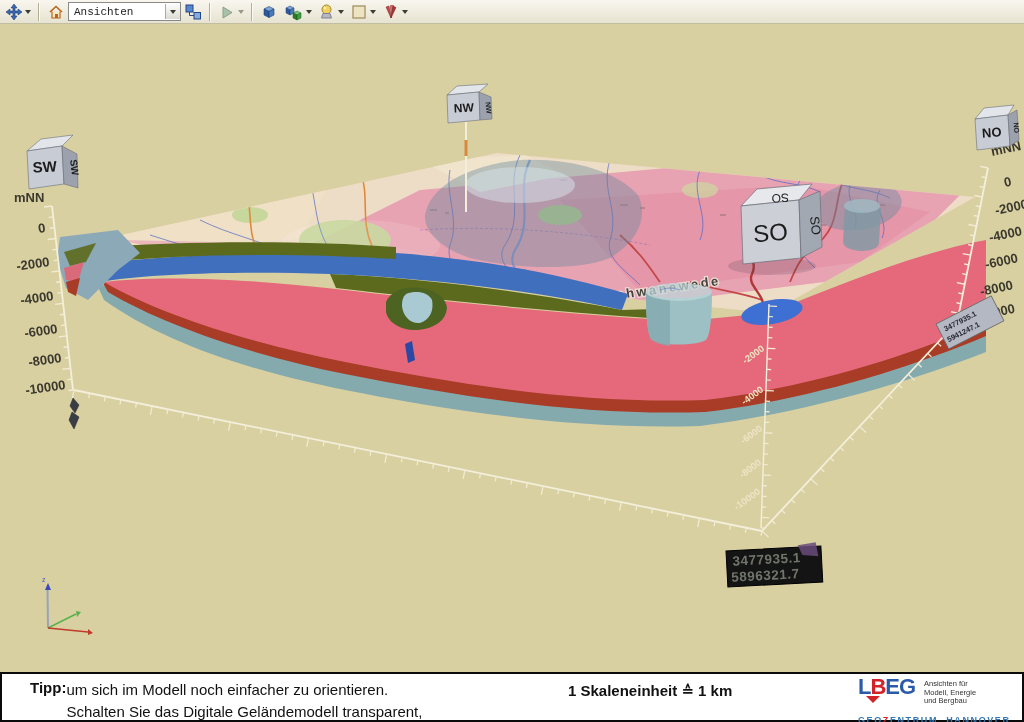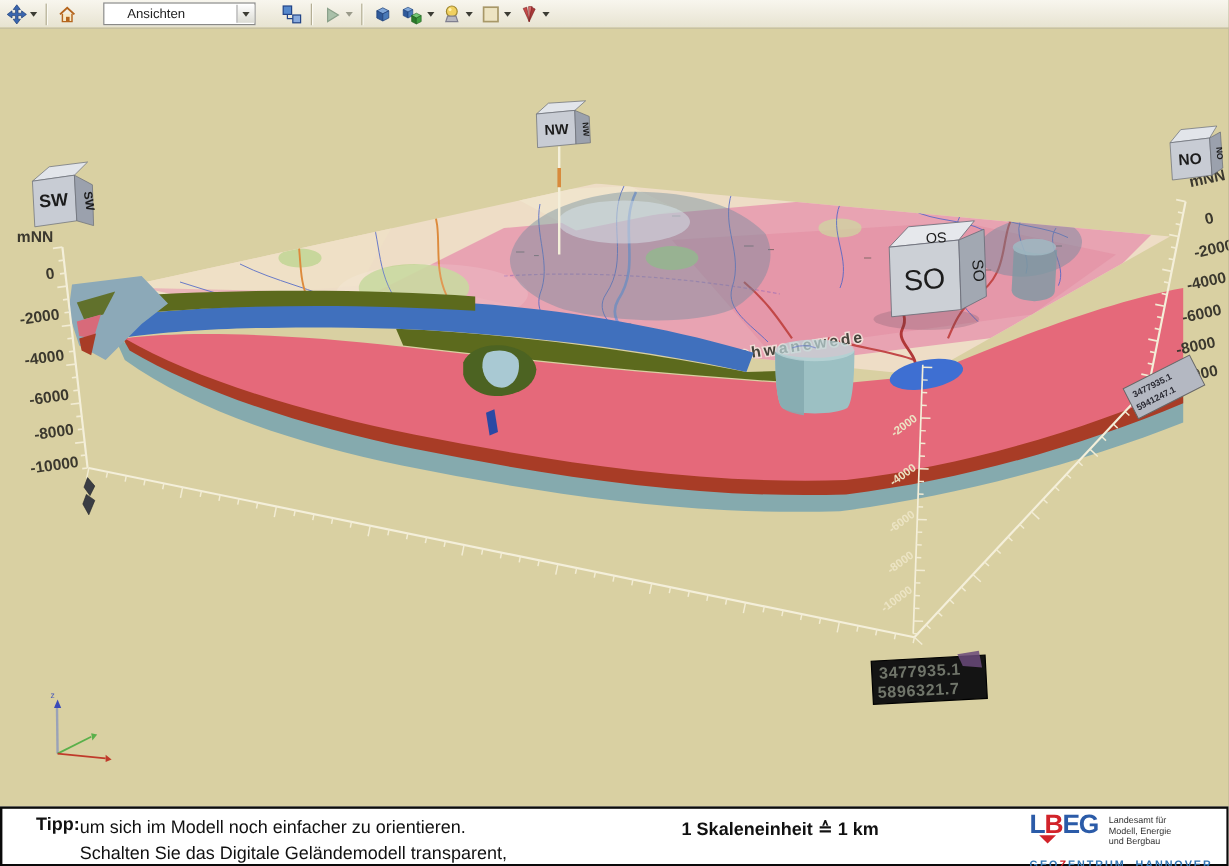--- a/index.html
+++ b/index.html
@@ -8,21 +8,21 @@
   
   .toolbar{position:absolute;left:0;top:0;right:0;height:23px;z-index:5;
     background:linear-gradient(#f8f6ee,#e7e3d1);border-bottom:1px solid #c3bda1;
     display:flex;align-items:center;padding:0 2px;}
   .tb-btn{display:flex;align-items:center;height:20px;padding:0 2px;border:1px solid transparent;border-radius:2px;}
   .tb-btn svg{display:block;}
   .caret{width:0;height:0;border-left:3px solid transparent;border-right:3px solid transparent;
     border-top:4px solid #3c3c34;margin-left:2px;}
   .tb-sep{width:0;height:18px;border-left:1px solid #b4ae94;border-right:1px solid #fbfaf3;margin:0 4px;}
   .combo{display:flex;align-items:center;width:106px;height:17px;background:#fff;
-    border:1px solid #8a8a88;margin:0 18px;padding-left:19px;font-size:11px;color:#222;}
+    border:1px solid #8a8a88;margin:0 0;padding-left:5px;font-size:11px;color:#222;font-family:Liberation Mono, monospace;}
   .combo-label{flex:1;}
   .combo-btn{width:14px;height:15px;background:linear-gradient(#fdfdfd,#dcdcd4);
     border-left:1px solid #aaa;display:flex;align-items:center;justify-content:center;}
   
   #scene{position:absolute;left:0;top:23px;z-index:1;}
   .tick{stroke:#f2ecd4;stroke-width:1.4;}
   .axis-line{stroke:#f4efda;stroke-width:1.8;fill:none;}
   .axlab{font-family:"Liberation Sans","DejaVu Sans",sans-serif;font-weight:bold;
     font-size:13px;fill:#3b382e;}
   .axlab-cream{font-family:"Liberation Sans","DejaVu Sans",sans-serif;font-weight:bold;
@@ -474,20 +474,20 @@
       <span class="tip-lines">
         <div>um sich im Modell noch einfacher zu orientieren.</div>
         <div>Schalten Sie das Digitale Geländemodell transparent,</div>
       </span>
     </div>
     <div class="scale">1 Skaleneinheit ≙ 1 km</div>
     <div class="logo">
       <div class="lbeg-word"><span class="lbeg-blue">L</span><span class="lbeg-red">B</span><span class="lbeg-blue">EG</span></div>
       <div class="lbeg-tri"></div>
       <div class="org">
-        <div>Landesamt für</div>
+        <div>Ansichten für</div>
         <div>Modell, Energie</div>
         <div>und Bergbau</div>
       </div>
       <div class="geozentrum"><span>GEO</span><span class="geo-red">Z</span><span>ENTRUM</span>&nbsp;&nbsp;<span>HANNOVER</span></div>
     </div>
   </div>
 </div>
 
 </body></html>

